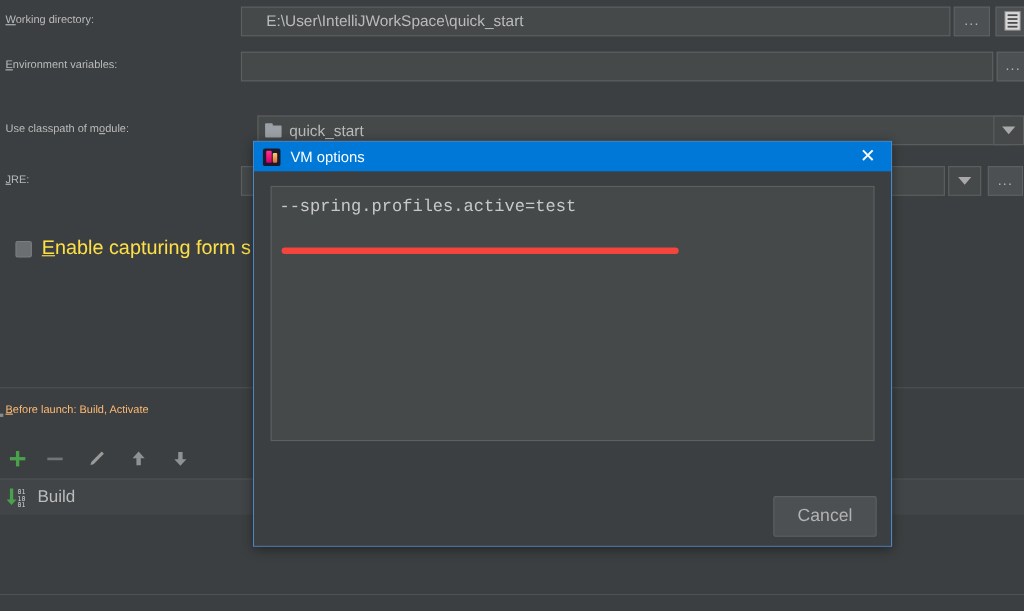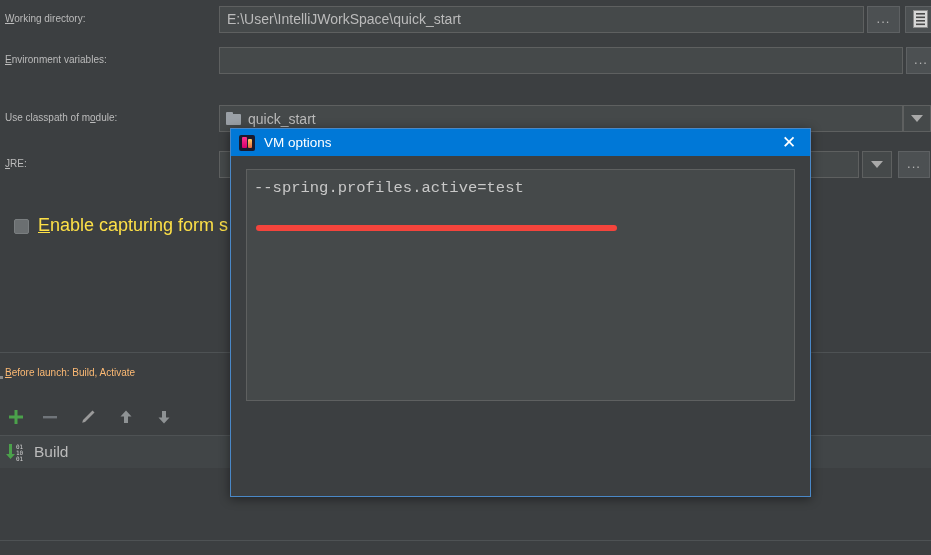--- a/index.html
+++ b/index.html
@@ -46,21 +46,21 @@
   .field {
     position: absolute;
     top: 6px;
     height: 27px;
     background: #45494a;
     border: 1px solid #5e6060;
     box-sizing: border-box;
     color: #bbbbbb;
     font-size: 14px;
     line-height: 25px;
-    padding-left: 7px;
+    padding-left: 22px;
     white-space: nowrap;
     overflow: hidden;
   }
   .field.empty { color: transparent; }
 
   .btn-square {
     position: absolute;
     top: 6px;
     width: 33px;
     height: 27px;
@@ -352,21 +352,21 @@
   </div>
 
   <div class="form-row" style="top:41px;">
     <div class="form-label"><u>E</u>nvironment variables:</div>
     <div class="field" style="left:219px; width:684px;"></div>
     <div class="btn-square" style="left:906px; width:30px;">...</div>
   </div>
 
   <div class="form-row" style="top:99px;">
     <div class="form-label">Use classpath of m<u>o</u>dule:</div>
-    <div class="combo" style="left:219px; width:684px;">
+    <div class="combo" style="left:234px; width:684px;">
       <span class="folder-icon"></span>
       <span>quick_start</span>
     </div>
     <div class="btn-arrow" style="left:903px; width:28px;">
       <span class="tri-down"></span>
     </div>
   </div>
 
   <div class="form-row" style="top:145px;">
     <div class="form-label"><u>J</u>RE:</div>
@@ -440,16 +440,17 @@
   </div>
 
   <div id="vm-body">
 
     <div id="vm-textarea">
       <div id="vm-text">--spring.profiles.active=test</div>
       <div id="vm-annotation"></div>
     </div>
 
     <div id="vm-buttons">
+      <div class="dlg-btn" id="vm-cancel">Cancel</div>
     </div>
 
   </div>
 </div>
 
 </body></html>

